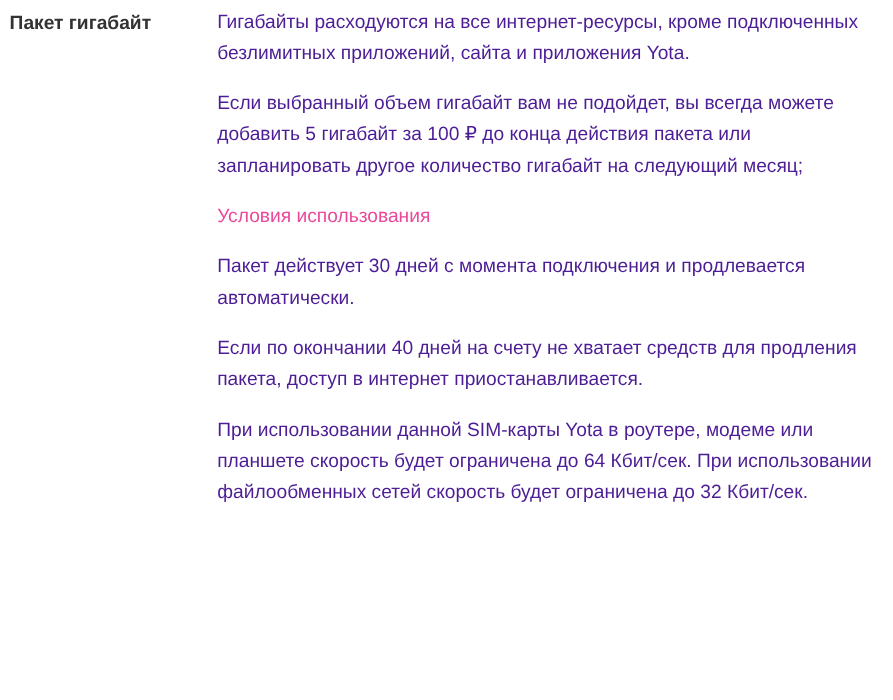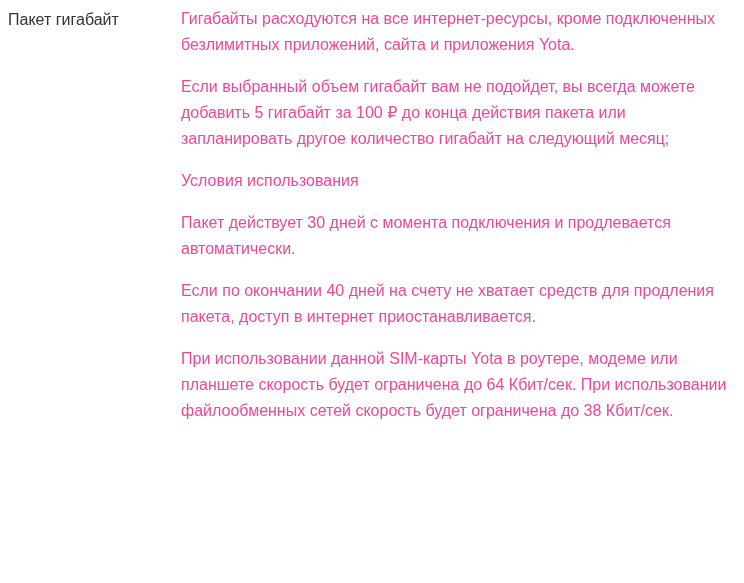--- a/index.html
+++ b/index.html
@@ -24,48 +24,48 @@
   .label-col {
     width: 173px;
     flex: 0 0 173px;
     box-sizing: border-box;
   }
   .label {
     margin: 0;
     padding-top: 3px;
     font-size: 16px;
     line-height: 22px;
-    font-weight: normal;
+    font-weight: bold;
     color: #333333;
   }
   .content-col {
     width: 560px;
     flex: 0 0 560px;
     box-sizing: border-box;
     font-size: 16px;
     line-height: 26px;
   }
   .content-col p {
     margin: 0 0 16px 0;
-    color: #ec4899;
+    color: #4c1d95;
   }
   .content-col p.muted {
     color: #ec4899;
   }
 </style>
 </head>
 <body>
 
 <main class="page">
   <div class="row">
     <aside class="label-col">
       <h2 class="label">Пакет гигабайт</h2>
     </aside>
     <div class="content-col">
       <p>Гигабайты расходуются на все интернет-ресурсы, кроме подключенных безлимитных приложений, сайта и приложения Yota.</p>
       <p>Если выбранный объем гигабайт вам не подойдет, вы всегда можете добавить 5 гигабайт за 100 ₽ до конца действия пакета или запланировать другое количество гигабайт на следующий месяц;</p>
       <p class="muted">Условия использования</p>
       <p>Пакет действует 30 дней с момента подключения и продлевается автоматически.</p>
       <p>Если по окончании 40 дней на счету не хватает средств для продления пакета, доступ в интернет приостанавливается.</p>
-      <p>При использовании данной SIM-карты Yota в роутере, модеме или планшете скорость будет ограничена до 64 Кбит/сек. При использовании файлообменных сетей скорость будет ограничена до 38 Кбит/сек.</p>
+      <p>При использовании данной SIM-карты Yota в роутере, модеме или планшете скорость будет ограничена до 64 Кбит/сек. При использовании файлообменных сетей скорость будет ограничена до 32 Кбит/сек.</p>
     </div>
   </div>
 </main>
 
 </body></html>

